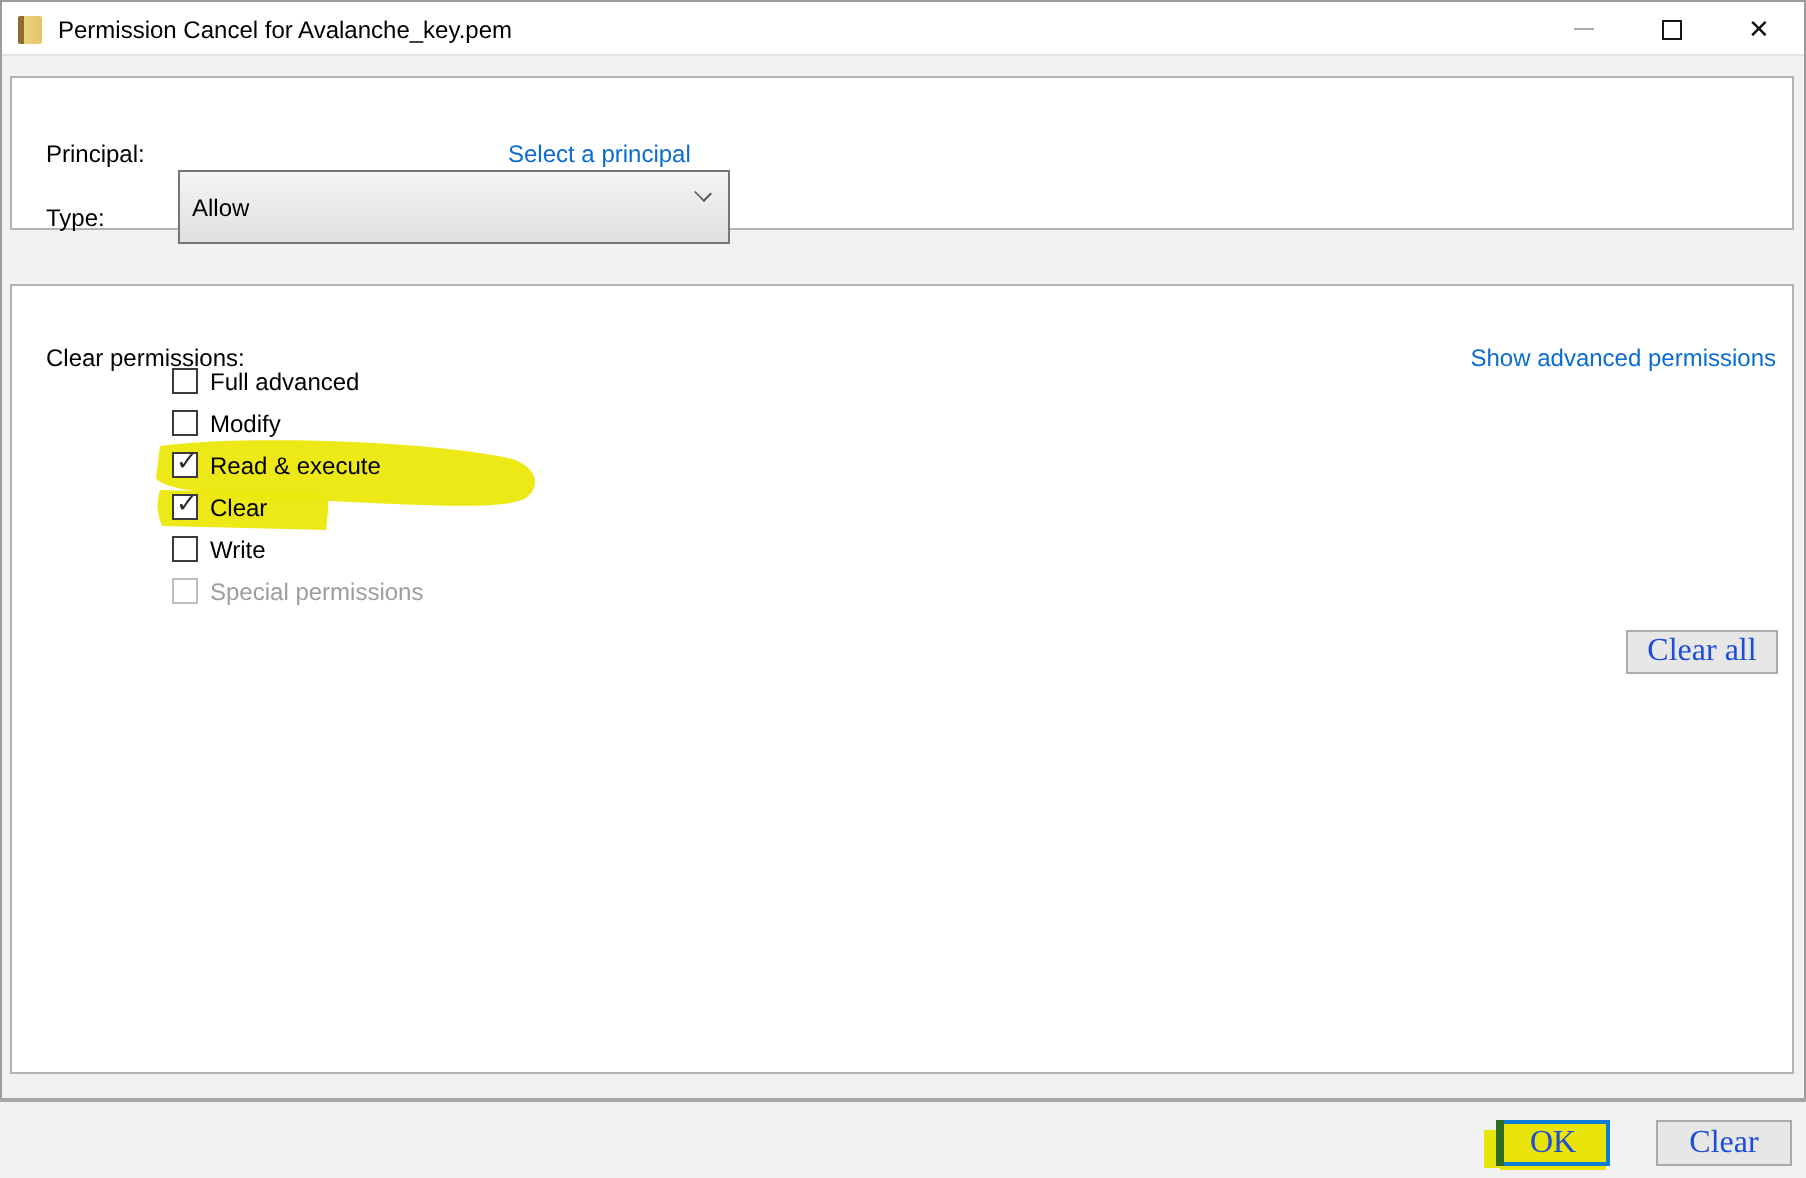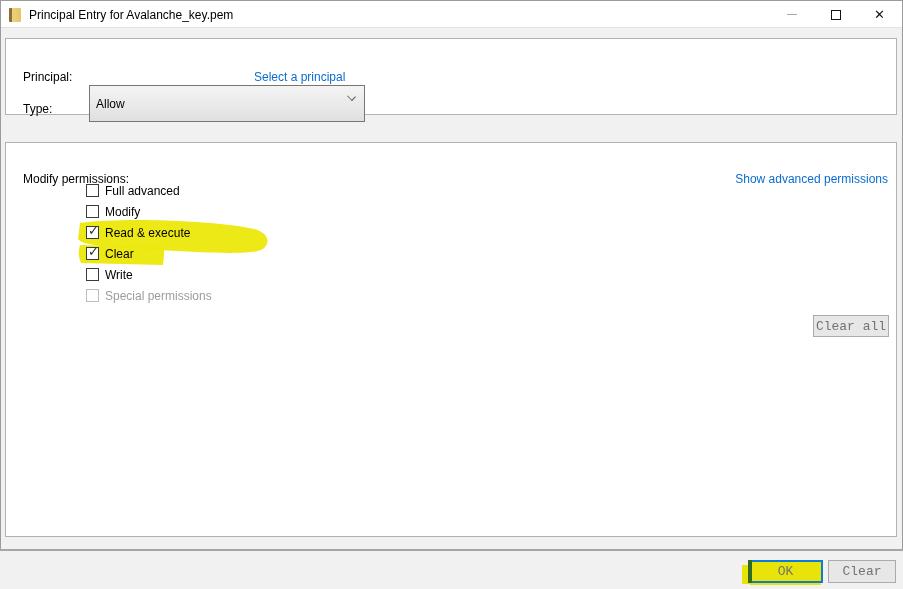--- a/index.html
+++ b/index.html
@@ -65,48 +65,48 @@
     position:absolute; left:1px; top:-3px; font-size:13px; line-height:13px; color:#2b2b2b;
   }
   .perm-label { position:absolute; left:99px; top:0; line-height:14px; white-space:nowrap; }
   .perm-label.disabled { color:#9d9d9d; }
 
   .marker-layer { position:absolute; left:0; top:0; z-index:1; pointer-events:none; }
 
   
   .win-button {
     position:absolute; background:#e7e7e7; border:1px solid #ababab;
-    font-size:13px; font-family:Liberation Mono, monospace; color:#737373;
+    font-size:16px; font-family:Liberation Serif, serif; color:#1d4ed8;
     display:flex; align-items:center; justify-content:center; cursor:default;
   }
   .clear-all { left:807px; top:172px; width:76px; height:22px; }
 
   
   .footer-band { position:absolute; left:0; right:0; top:549px; height:2px; background:#a6a6a6; }
   .footer { position:absolute; left:0; right:0; top:551px; height:38px; background:#f1f1f1; }
   .ok-button {
-    position:absolute; left:748px; top:9px; width:75px; height:23px;
+    position:absolute; left:748px; top:9px; width:57px; height:23px;
     background:var(--hl,#e8e409); border:2px solid var(--okblue,#0c7cd6);
     display:flex; align-items:center; justify-content:center;
     box-shadow:-8px 3px 0 -2px var(--hl,#e8e409), 0 4px 0 -2px var(--hl,#e8e409);
   }
   .ok-button::before {
     content:""; position:absolute; left:-2px; top:-2px; bottom:-2px; width:4px;
     background:#2f6b22;
   }
   .cancel-button { left:828px; top:9px; width:68px; height:23px; }
 </style>
 </head>
 <body>
 
 <div class="window">
 
   <div class="titlebar">
     <div class="app-icon"></div>
-    <div class="title-text">Principal Entry for Avalanche_key.pem</div>
+    <div class="title-text">Permission Cancel for Avalanche_key.pem</div>
     <div class="winbtn btn-min">
       <div class="glyph-min"></div>
     </div>
     <div class="winbtn btn-max">
       <div class="glyph-max"></div>
     </div>
     <div class="winbtn btn-close">
       <div class="glyph-close">✕</div>
     </div>
   </div>
@@ -116,21 +116,21 @@
     <a class="link lbl" style="left:248px;top:19px;">Select a principal</a>
 
     <div class="lbl" style="left:17px;top:51px;">Type:</div>
     <div class="combobox">
       <span>Allow</span>
       <span class="chevron"></span>
     </div>
   </div>
 
   <div class="panel panel-main">
-    <div class="lbl" style="left:17px;top:17px;">Modify permissions:</div>
+    <div class="lbl" style="left:17px;top:17px;">Clear permissions:</div>
     <a class="link lbl" style="right:8px;top:17px;">Show advanced permissions</a>
 
     <svg class="marker-layer" width="892" height="395" viewBox="0 0 892 395">
       <path d="M74,80 C120,74 212,78 248,86 C261,89 266,99 257,106 C247,112 208,110 150,107 C110,105 76,103 72,96 Z" fill="#ece80b" opacity="0.95"></path>
       <path d="M74,102 L154,104 Q159,105 158,112 L157,122 L75,120 Q71,111 74,102 Z" fill="#ece80b" opacity="0.95"></path>
     </svg>
 
     <div id="perm-list">
         <div class="perm-row" style="top: 41px;">
           <span class="checkbox"></span>

